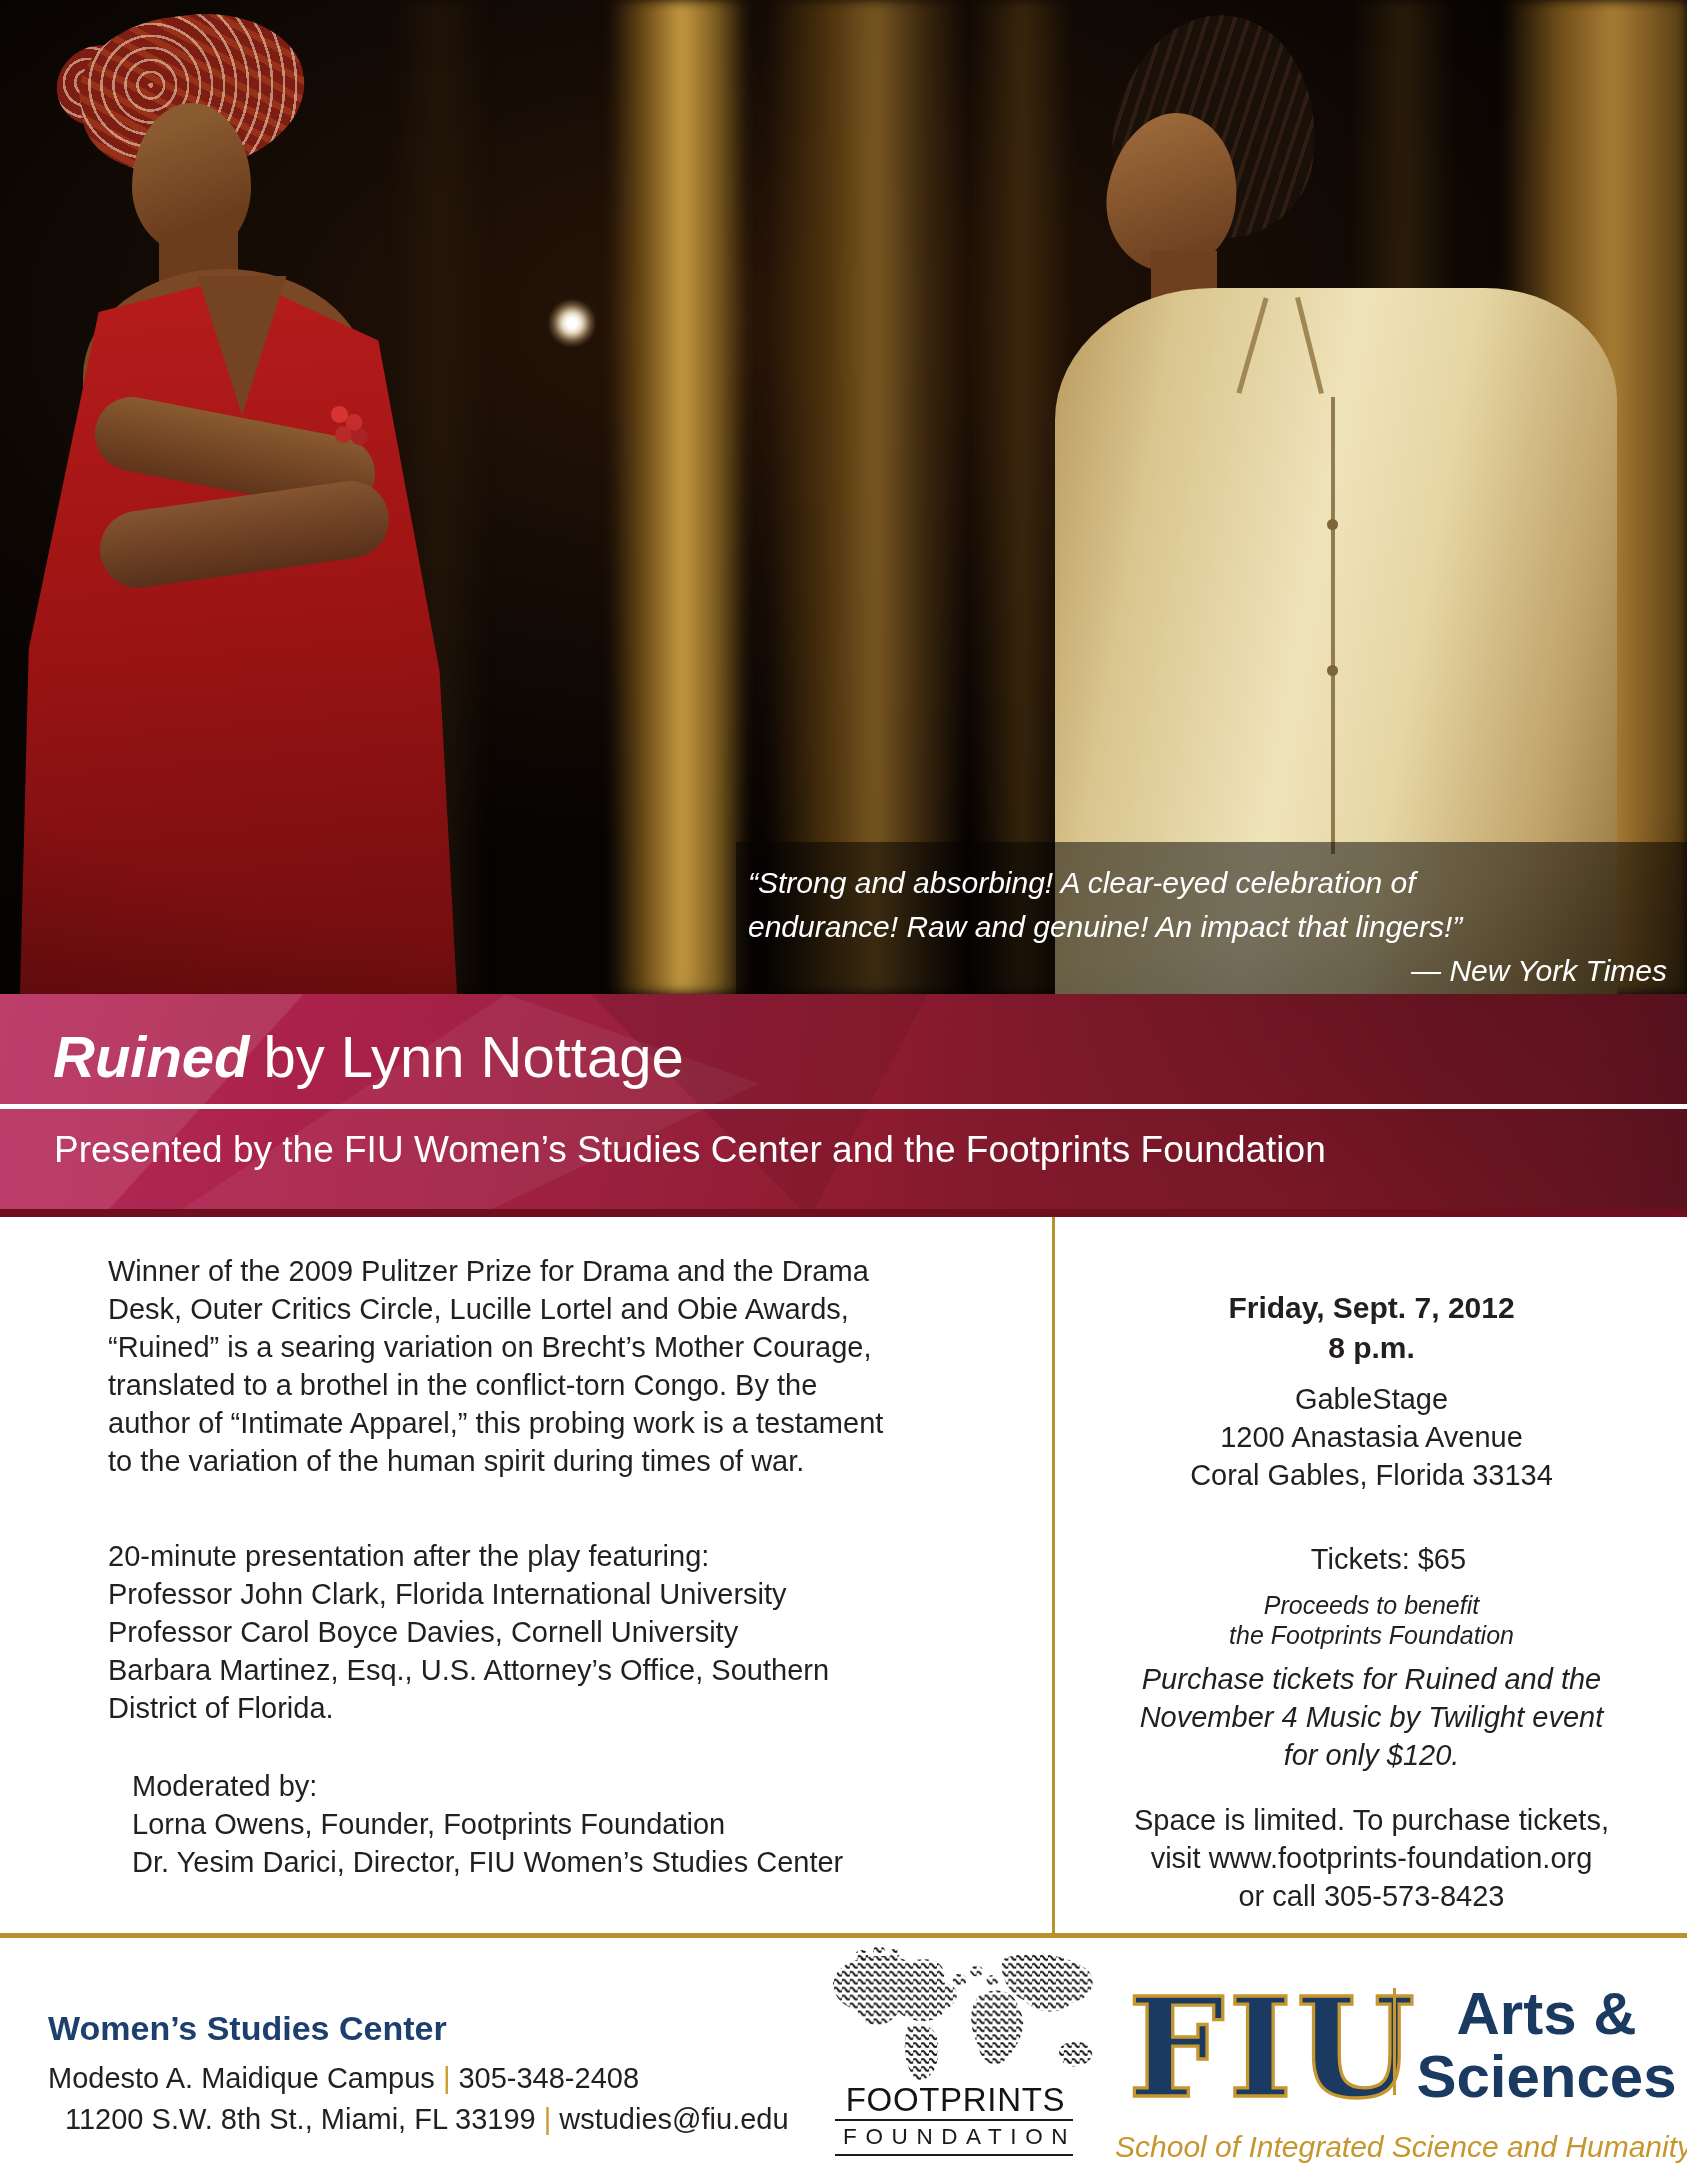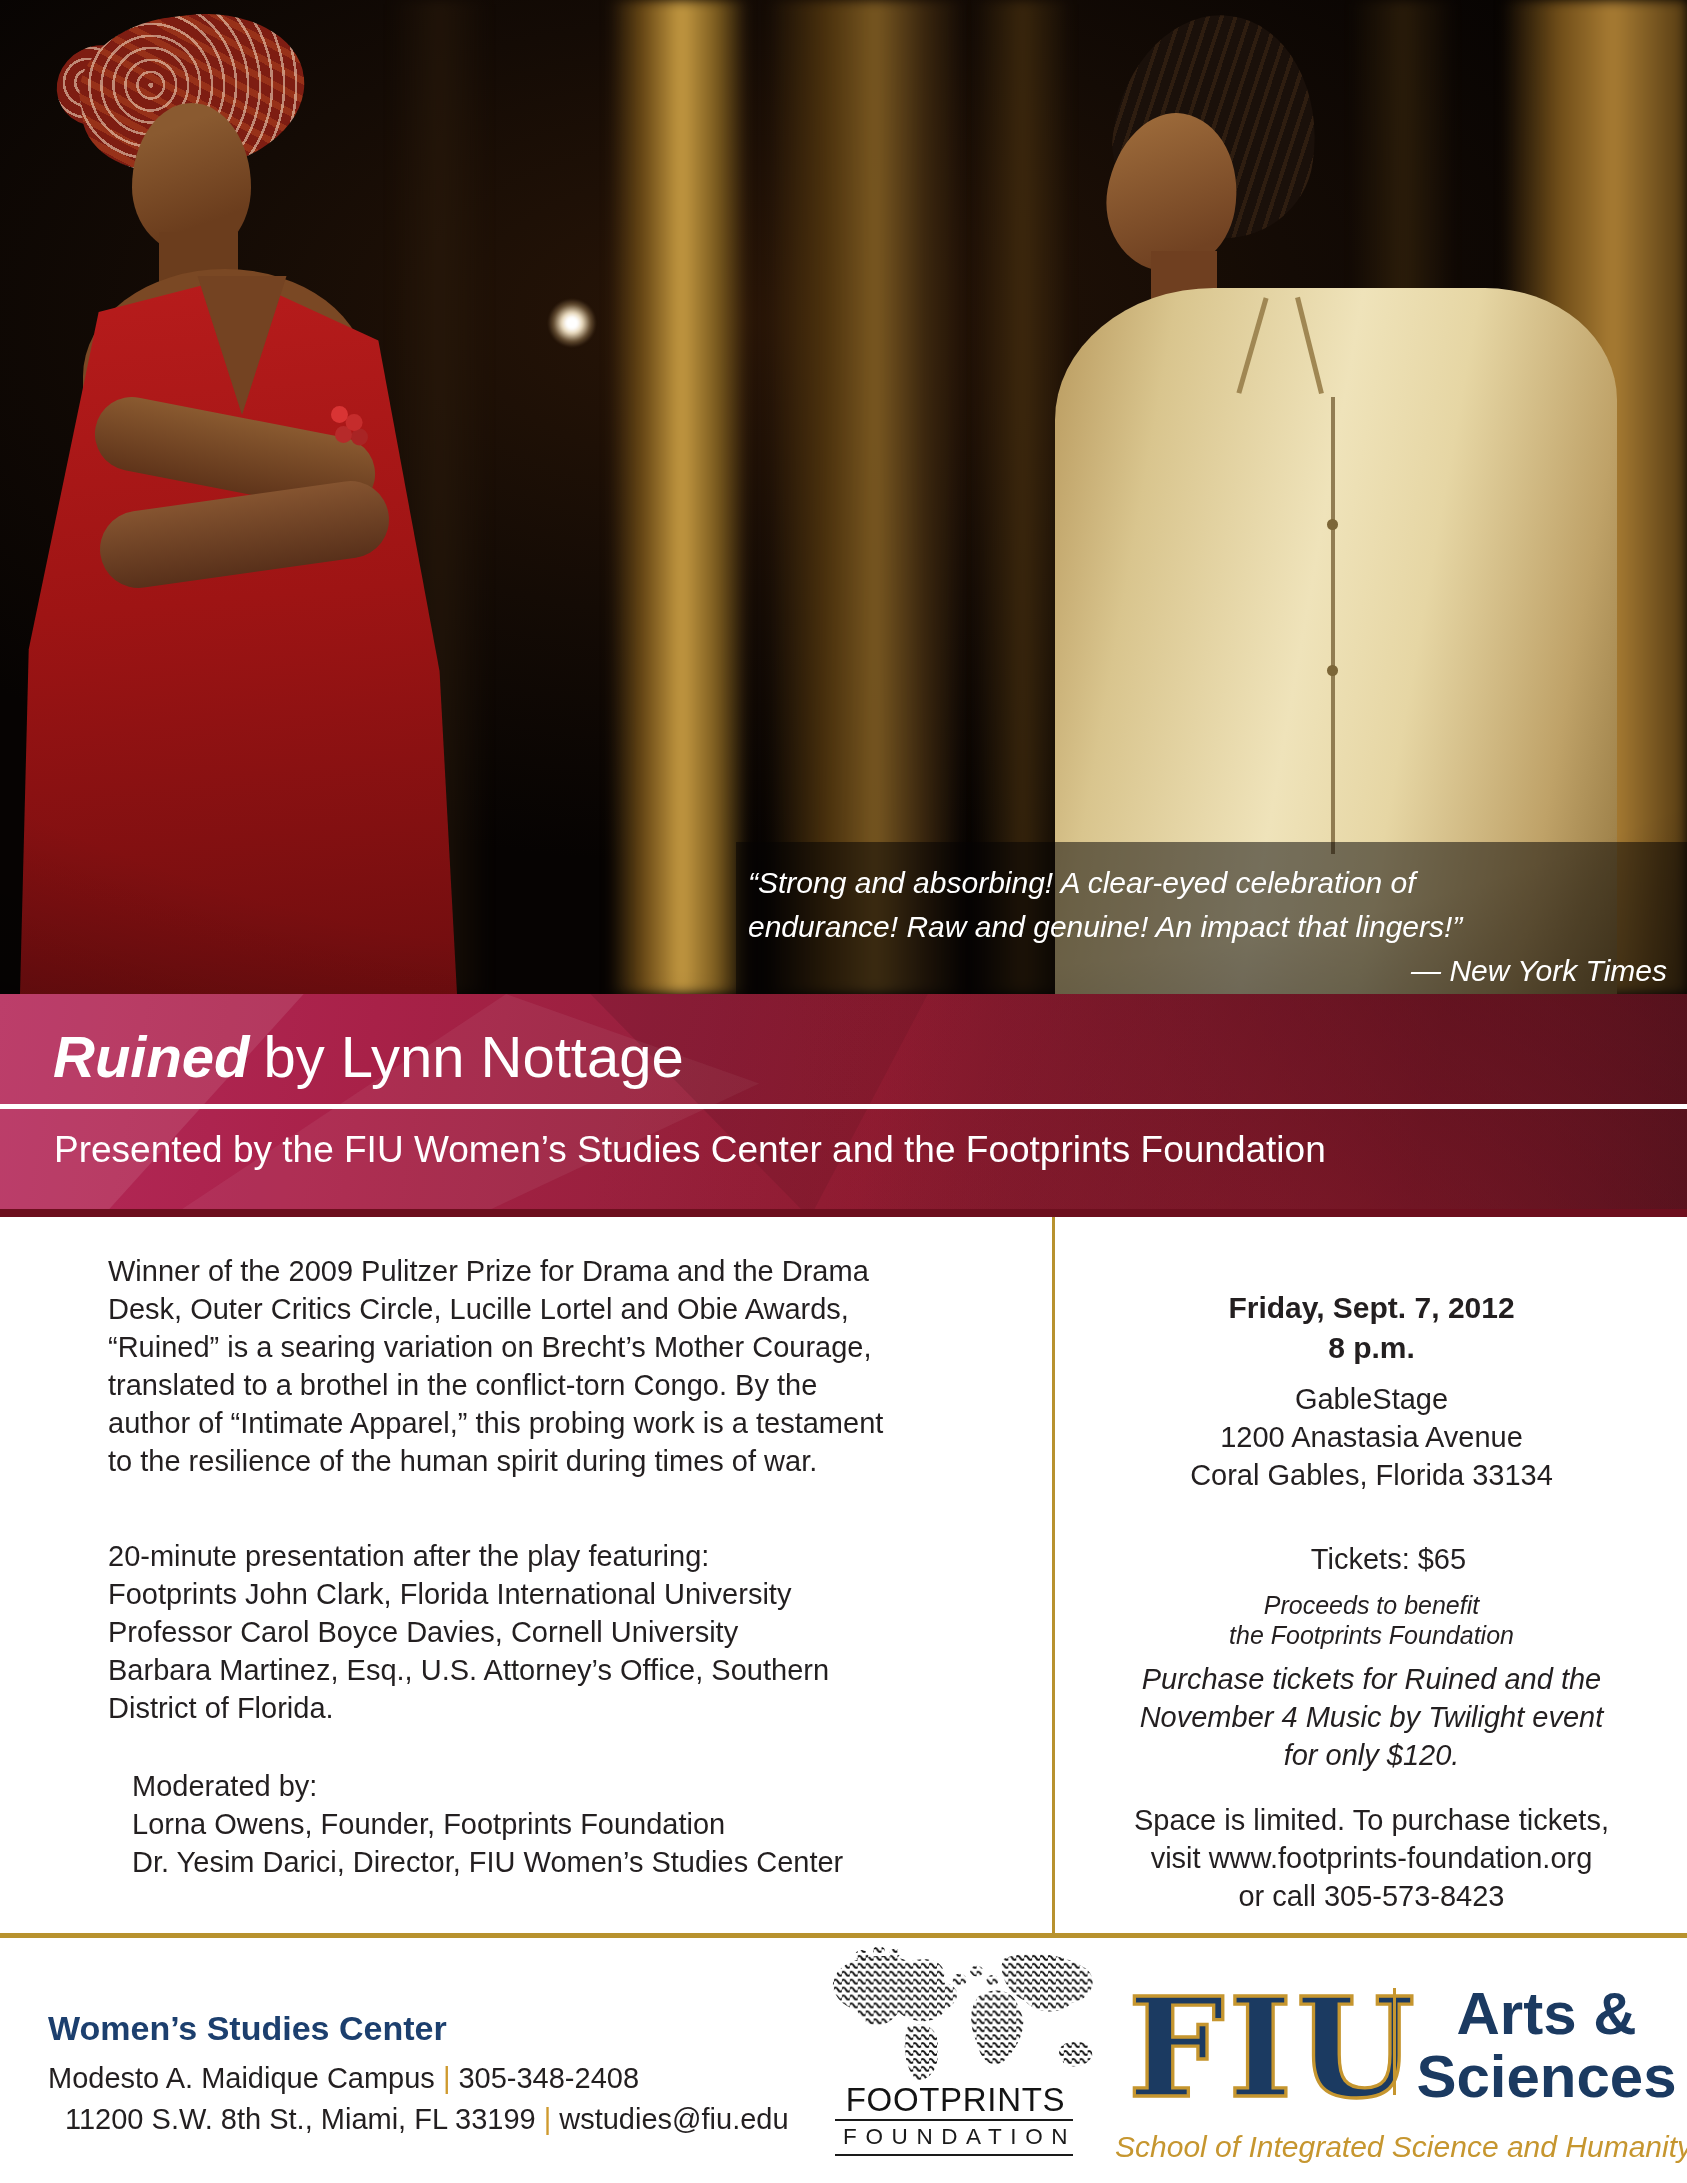--- a/index.html
+++ b/index.html
@@ -169,25 +169,25 @@
     <div class="banner-strip"></div>
   </div>
 
   <div class="content">
     <div class="para p1">
       <div class="ln">Winner of the 2009 Pulitzer Prize for Drama and the Drama</div>
       <div class="ln">Desk, Outer Critics Circle, Lucille Lortel and Obie Awards,</div>
       <div class="ln">“Ruined” is a searing variation on Brecht’s Mother Courage,</div>
       <div class="ln">translated to a brothel in the conflict-torn Congo. By the</div>
       <div class="ln">author of “Intimate Apparel,” this probing work is a testament</div>
-      <div class="ln">to the resilience of the human spirit during times of war.</div>
+      <div class="ln">to the variation of the human spirit during times of war.</div>
     </div>
     <div class="para p2">
       <div class="ln">20-minute presentation after the play featuring:</div>
-      <div class="ln">Footprints John Clark, Florida International University</div>
+      <div class="ln">Professor John Clark, Florida International University</div>
       <div class="ln">Professor Carol Boyce Davies, Cornell University</div>
       <div class="ln">Barbara Martinez, Esq., U.S. Attorney’s Office, Southern</div>
       <div class="ln">District of Florida.</div>
     </div>
     <div class="para p3">
       <div class="ln">Moderated by:</div>
       <div class="ln">Lorna Owens, Founder, Footprints Foundation</div>
       <div class="ln">Dr. Yesim Darici, Director, FIU Women’s Studies Center</div>
     </div>
 

